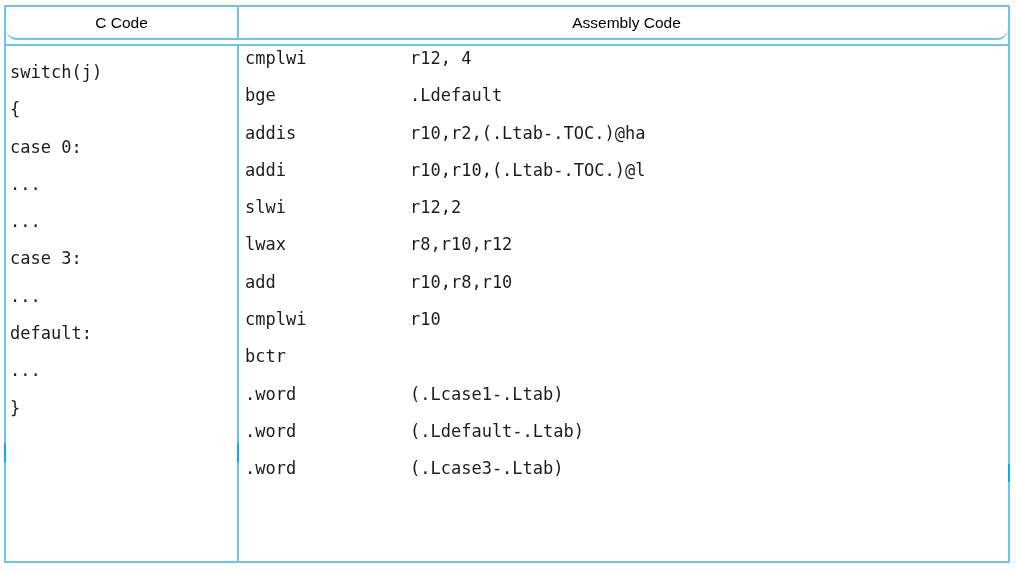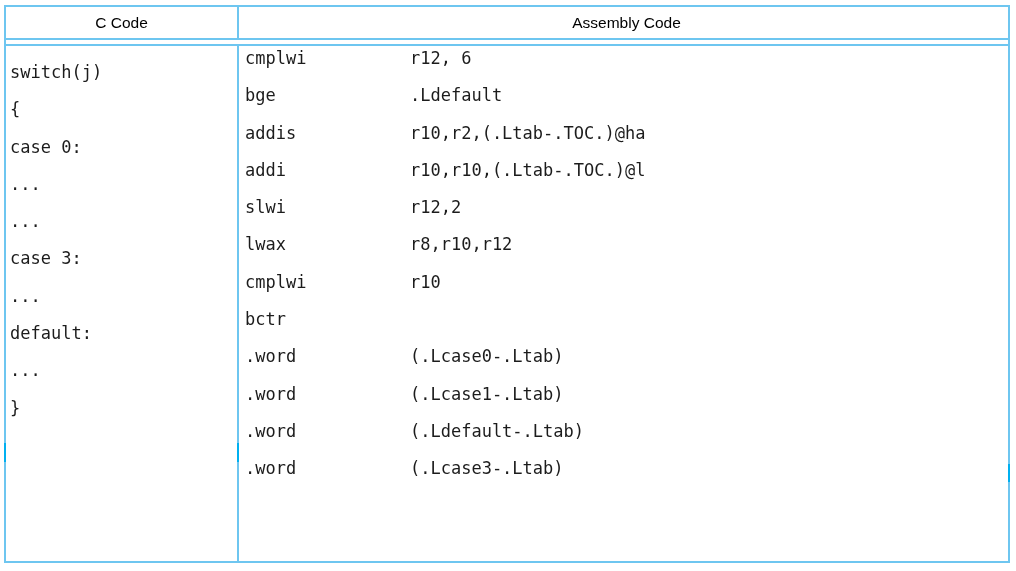--- a/index.html
+++ b/index.html
@@ -27,20 +27,21 @@
     border: 2px solid var(--border, #6EC6F0);
     background: #ffffff;
     display: flex;
     flex-direction: column;
   }
   .hdr {
     display: flex;
     height: 31px;
     flex: 0 0 31px;
     border-bottom: 2px solid var(--border, #6EC6F0);
+    border-radius: 11px;
   }
   .hcell {
     display: flex;
     align-items: center;
     justify-content: center;
     font-size: 15.5px;
     color: #000000;
     box-sizing: border-box;
   }
   .hcell.hc-c {
@@ -118,29 +119,29 @@
           <div class="row">case 3:</div>
           <div class="row">...</div>
           <div class="row">default:</div>
           <div class="row">...</div>
           <div class="row">}</div>
           <div class="row"></div>
           <div class="row"></div>
           <div class="row"></div>
         </div>
       <div class="col-a" id="acol">
-          <div class="row"><span class="mn">cmplwi</span><span class="op">r12, 6</span></div>
+          <div class="row"><span class="mn">cmplwi</span><span class="op">r12, 4</span></div>
           <div class="row"><span class="mn">bge</span><span class="op">.Ldefault</span></div>
           <div class="row"><span class="mn">addis</span><span class="op">r10,r2,(.Ltab-.TOC.)@ha</span></div>
           <div class="row"><span class="mn">addi</span><span class="op">r10,r10,(.Ltab-.TOC.)@l</span></div>
           <div class="row"><span class="mn">slwi</span><span class="op">r12,2</span></div>
           <div class="row"><span class="mn">lwax</span><span class="op">r8,r10,r12</span></div>
+          <div class="row"><span class="mn">add</span><span class="op">r10,r8,r10</span></div>
           <div class="row"><span class="mn">cmplwi</span><span class="op">r10</span></div>
           <div class="row"><span class="mn">bctr</span><span class="op"></span></div>
-          <div class="row"><span class="mn">.word</span><span class="op">(.Lcase0-.Ltab)</span></div>
           <div class="row"><span class="mn">.word</span><span class="op">(.Lcase1-.Ltab)</span></div>
           <div class="row"><span class="mn">.word</span><span class="op">(.Ldefault-.Ltab)</span></div>
           <div class="row"><span class="mn">.word</span><span class="op">(.Lcase3-.Ltab)</span></div>
         </div>
     </div>
 
     <div class="seam seam-left"></div>
     <div class="seam seam-mid"></div>
     <div class="seam seam-right"></div>
   </div>

